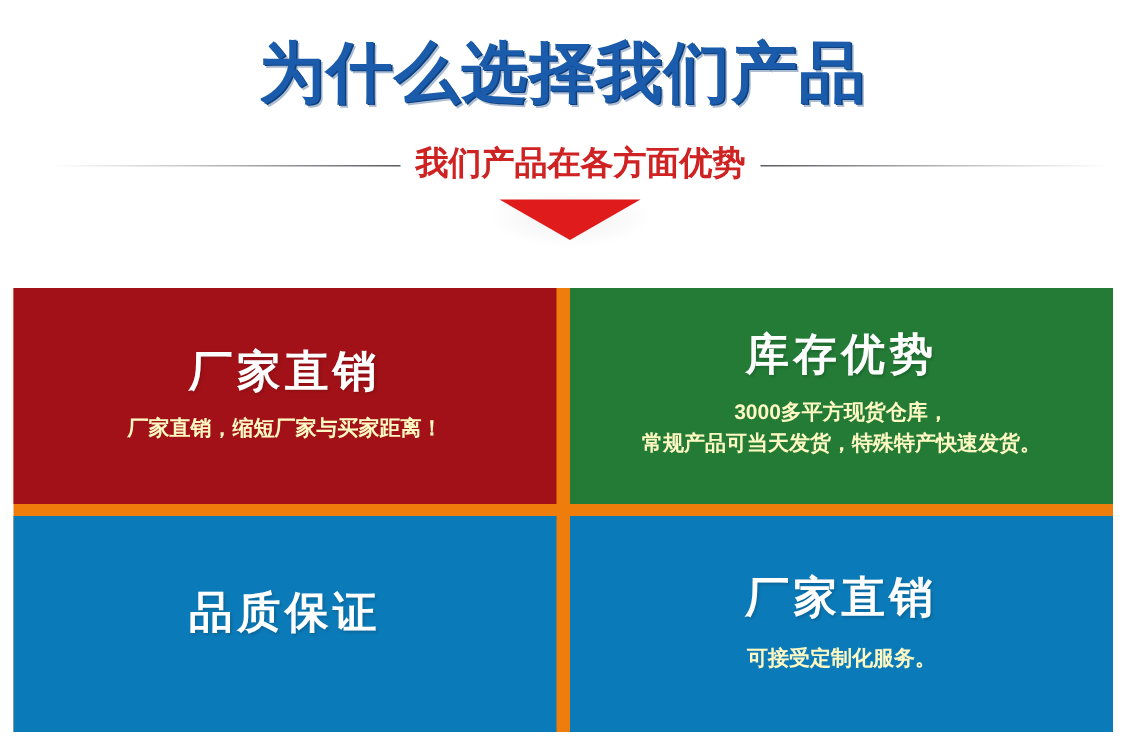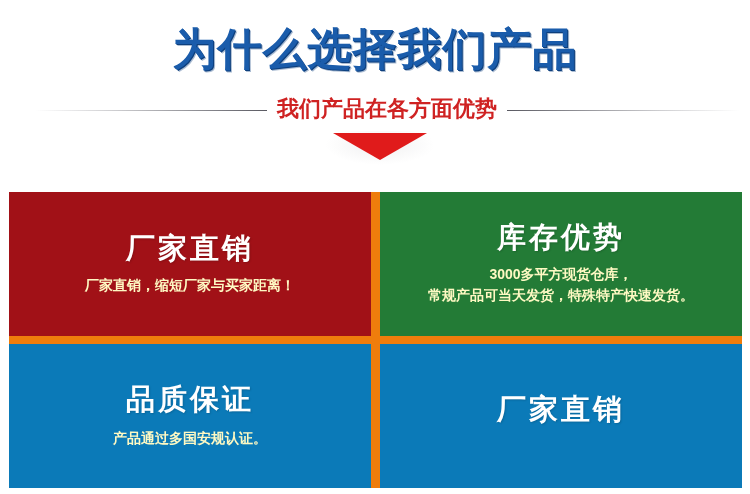--- a/index.html
+++ b/index.html
@@ -195,24 +195,24 @@
       <div class="card-title">库存优势</div>
       <div class="card-desc">
         <span>3000多平方现货仓库，</span>
         <span>常规产品可当天发货，特殊特产快速发货。</span>
       </div>
     </div>
 
     <div class="card card-green row2" style="background: rgb(11, 122, 184);">
       <div class="card-title">品质保证</div>
       <div class="card-desc">
-        <span>产品通过多国安规认证。</span>
       </div>
     </div>
 
     <div class="card card-blue row2">
       <div class="card-title">厂家直销</div>
       <div class="card-desc">
+        <span>可接受定制化服务。</span>
       </div>
     </div>
 
   </div>
 </div>
 
 </body></html>

